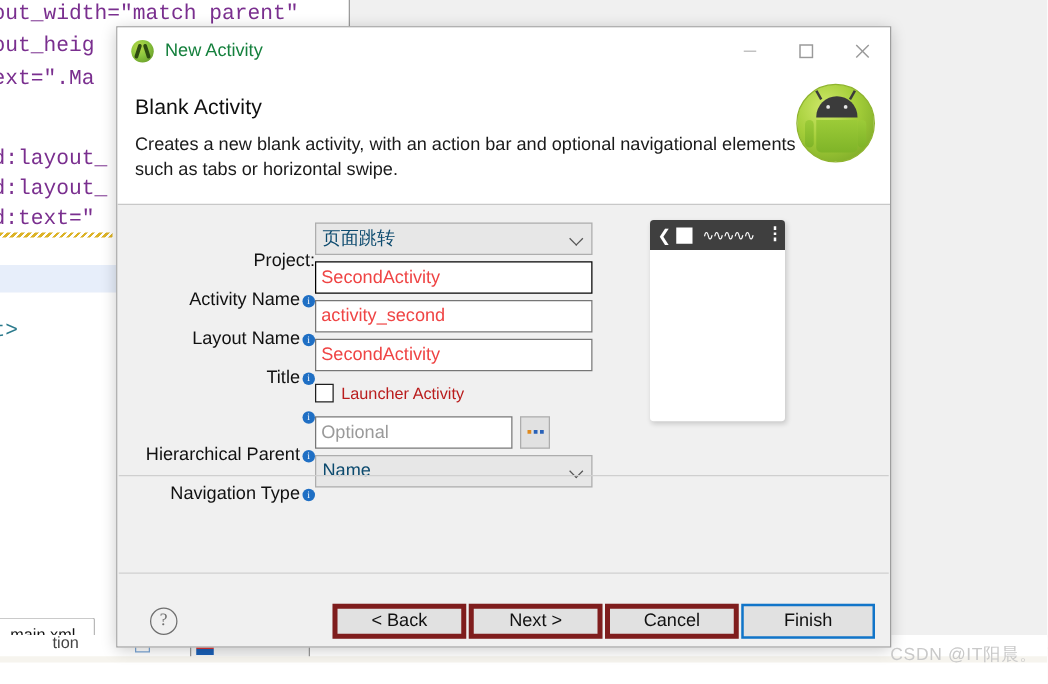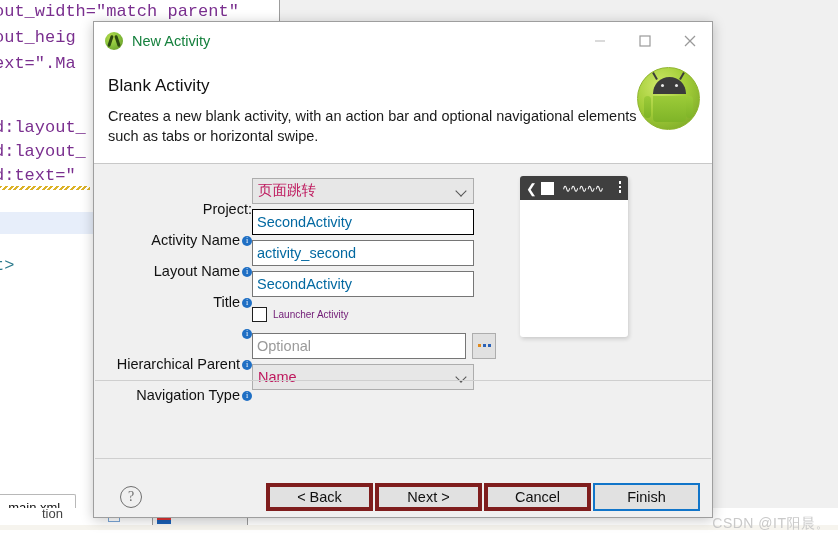--- a/index.html
+++ b/index.html
@@ -308,56 +308,56 @@
     position: relative;
     top: 1px;
   }
 
   .field {
     height: 26px;
     width: 222px;
     border: 1px solid #767676;
     background: #ffffff;
     font-size: 14.5px;
-    color: #0369a1;
+    color: #ef4444;
     display: flex;
     align-items: center;
     padding: 0 4px;
     flex: none;
   }
   .field.focused { border: 1px solid #000; }
   .field.placeholder { color: #9a9a9a; }
   .combo {
     height: 26px;
     width: 222px;
     border: 1px solid #adadad;
     background: #e7e7e7;
     font-size: 14.5px;
-    color: #be185d;
+    color: #0c4a6e;
     display: flex;
     align-items: center;
     justify-content: space-between;
     padding: 0 6px 0 5px;
     flex: none;
     text-align: center;
   }
   .chev {
     width: 11px; height: 7px;
     position: relative;
   }
   .chev::before {
     content: "";
     position: absolute;
     left: 1px; top: 0px;
     width: 7px; height: 7px;
     border-right: 1.3px solid #555;
     border-bottom: 1.3px solid #555;
     transform: rotate(45deg);
   }
-  .field-sm { width: 214px; }
+  .field-sm { width: 158px; }
   .browse-btn {
     width: 24px; height: 26px;
     margin-left: 6px;
     border: 1px solid #adadad;
     background: #e1e1e1;
     display: flex;
     align-items: center;
     justify-content: center;
     gap: 2px;
     flex: none;
@@ -372,22 +372,22 @@
 
   .checkrow { display: flex; align-items: center; height: 31px; }
   .chk {
     width: 15px; height: 15px;
     border: 1px solid #1f1f1f;
     background: #fff;
     flex: none;
     margin-right: 6px;
   }
   .chk-label {
-    font-size: 10px;
-    color: #701a75;
+    font-size: 13px;
+    color: #b91c1c;
     white-space: nowrap;
   }
 
   
   .preview {
     position: absolute;
     left: 426px; top: 12px;
     width: 115px; height: 168px;
   }
   .phone {

